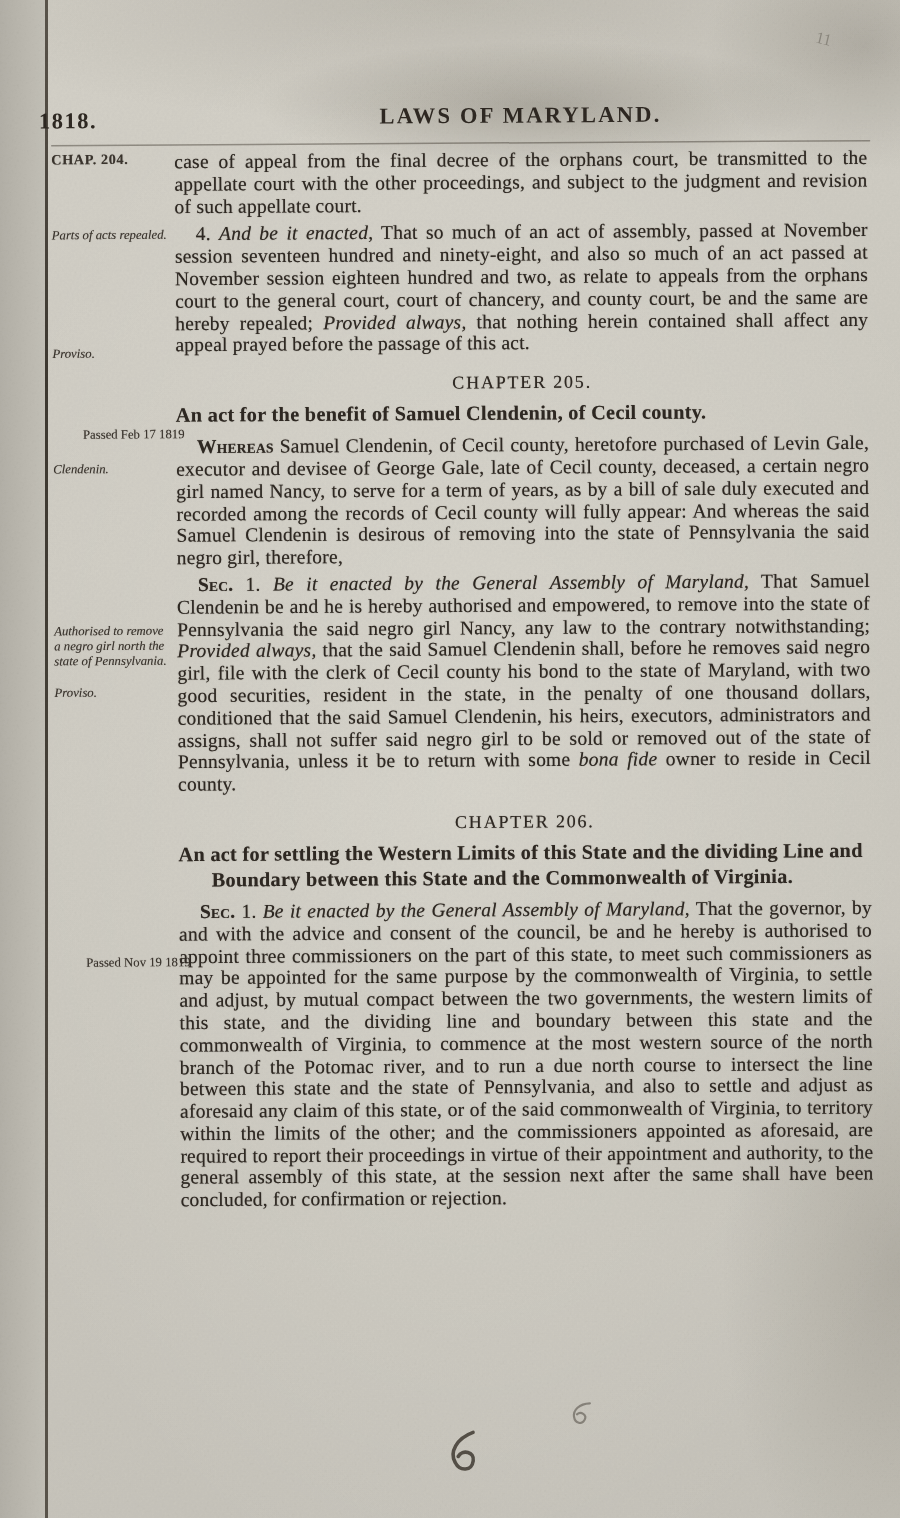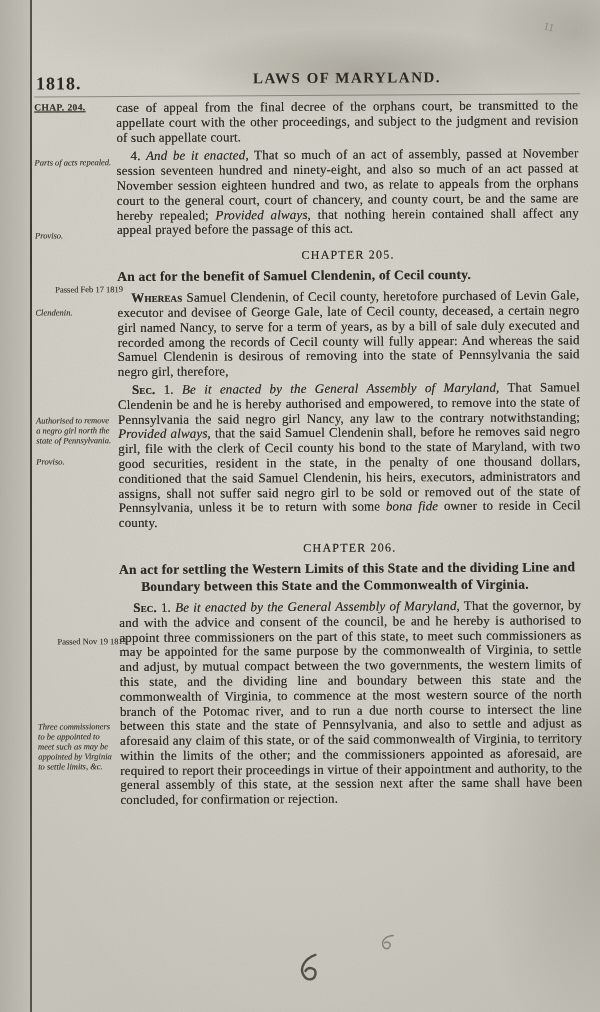--- a/index.html
+++ b/index.html
@@ -18,22 +18,22 @@
       linear-gradient(160deg,#d4d1c8 0%, #cdcac1 40%, #c5c2b9 100%);
   }
 
   .edge-strip { position:absolute; left:0; top:0; width:30px; height:100%;
     background:linear-gradient(90deg,#b3b0a7,#c3c0b7); }
   .binding-line { position:absolute; left:30px; top:0; width:2px; height:100%;
     background:linear-gradient(#5a544b,#3d3830 25%,#4b453c 70%,#5a544b); }
 
   .content { position:absolute; inset:0; transform:rotate(-0.35deg); transform-origin:50% 40%; }
 
-  .year { position:absolute; left:38px; top:72px; font-weight:700;
-    font-size:18px; letter-spacing:1px; }
+  .year { position:absolute; left:28px; top:72px; font-weight:700;
+    font-size:15px; letter-spacing:1px; }
   .masthead { position:absolute; left:118px; top:70px; width:462px; text-align:center;
     font-weight:700; font-size:15px; letter-spacing:1.5px; }
   .header-rule { position:absolute; left:36px; top:95px; width:546px; height:1px;
     background:rgba(62,56,46,.45); }
 
   .text-col { position:absolute; left:118px; top:100px; width:462px; }
 
   .para { text-align:justify; font-size:13px; line-height:14.8px;
     letter-spacing:.15px; text-shadow:0 0 .6px rgba(51,45,38,.65); }
   .para.indent { text-indent:14px; }
@@ -49,21 +49,21 @@
     letter-spacing:.2px; text-shadow:0 0 .5px rgba(51,45,38,.5); }
   .act-title.hanging { padding-left:22px; text-indent:-22px; }
 
   .it { font-style:italic; }
   .sc { font-variant:small-caps;font-weight:bold; }
 
   .sidenote { position:absolute; left:36px; width:78px; color:#3a342d;
     font-style:italic; font-size:8.5px; line-height:10px;
     text-shadow:0 0 .5px rgba(58,52,45,.5); }
   .sidenote.roman { font-style:normal;margin-left:20px; }
-  .sidenote.chap { font-style:normal; font-weight:700; font-size:9.5px; letter-spacing:.4px;text-decoration:underline; }
+  .sidenote.chap { font-style:normal; font-weight:700; font-size:9.5px; letter-spacing:.4px; }
 
   .blemish { position:absolute; color:#3c362e; pointer-events:none; }
   .blemish.mark-tr { left:546px; top:22px; font-size:11px; opacity:.35; transform:rotate(14deg); }
   .ornament-main { position:absolute; left:292px; top:952px; opacity:.8; }
   .ornament-small { position:absolute; left:370px; top:926px; opacity:.45; transform:rotate(18deg) scale(.6); }
 
   .grain { position:absolute; inset:0; pointer-events:none; mix-blend-mode:multiply; }
 </style>
 </head>
 <body>
@@ -73,28 +73,27 @@
   <div class="edge-strip"></div>
   <div class="binding-line"></div>
 
   <div class="content">
 
     <div class="year">1818.</div>
     <div class="masthead">LAWS OF MARYLAND.</div>
     <div class="header-rule"></div>
 
     <aside class="sidenote chap" style="top:101px">CHAP. 204.</aside>
-    <aside class="sidenote" style="top:156px">Parts of acts repealed.</aside>
+    <aside class="sidenote" style="top:150px">Parts of acts repealed.</aside>
     <aside class="sidenote" style="top:229px">Proviso.</aside>
     <aside class="sidenote roman" style="top:283px">Passed Feb 17 1819</aside>
     <aside class="sidenote" style="top:306px">Clendenin.</aside>
     <aside class="sidenote" style="top:414px">Authorised to remove a negro girl north the state of Pennsylvania.</aside>
     <aside class="sidenote" style="top:455px">Proviso.</aside>
     <aside class="sidenote roman" style="top:635px">Passed Nov 19 1819</aside>
-    <aside class="sidenote" style="top:720px">Three commissioners to be appointed to meet such as may be appointed by Virginia to settle limits, &amp;c.</aside>
 
     <main class="text-col">
 
       <p class="para"><span>case of appeal from the final decree of the orphans court, be transmitted to the appellate court with the other proceedings, and subject to the judgment and revision of such appellate court.</span></p>
 
       <p class="para indent tight-top"><span>4. </span><span class="it">And be it enacted,</span><span> That so much of an act of assembly, passed at November session seventeen hundred and ninety-eight, and also so much of an act passed at November session eighteen hundred and two, as relate to appeals from the orphans court to the general court, court of chancery, and county court, be and the same are hereby repealed; </span><span class="it">Provided always,</span><span> that nothing herein contained shall affect any appeal prayed before the passage of this act.</span></p>
 
       <h2 class="chapter-heading">CHAPTER 205.</h2>
 
       <h3 class="act-title">An act for the benefit of Samuel Clendenin, of Cecil county.</h3>

